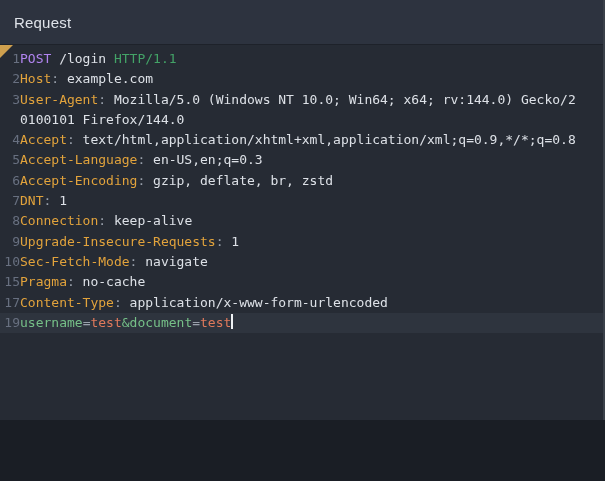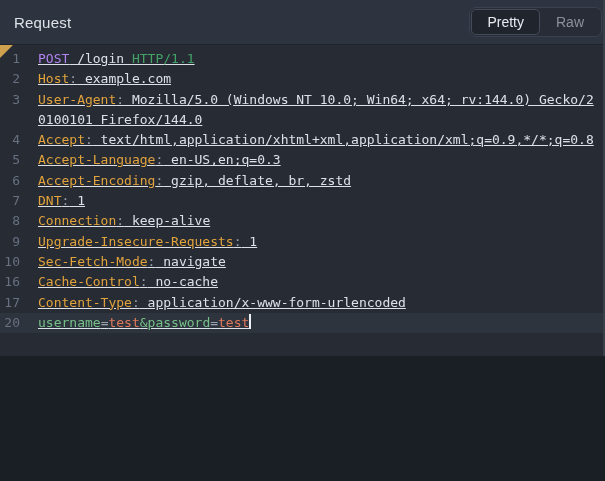--- a/index.html
+++ b/index.html
@@ -1,18 +1,18 @@
 <!DOCTYPE html>
 <html><head>
 <meta charset="utf-8">
 <style>
   html,body{margin:0;padding:0;background:#1a1e25;}
   .page{
     position:relative;
-    width:603px;height:356px;
+    width:603px;height:420px;
     overflow:hidden;
     background:#84cc16;
     border-right:2px solid #3a4049;
     font-family:"Liberation Sans", sans-serif;
     box-sizing:content-box;
   }
   
   .panel-header{
     position:relative;
     height:44px;
@@ -75,25 +75,24 @@
   }
   .code-row.active{background:#2e343e;}
   .gutter-num{
     flex:0 0 20px;
     text-align:right;
     color:#687080;
     user-select:none;
   }
   .code-content{
     flex:0 0 558px;
-    margin-left:18px;
+    margin-left:0;
     white-space:pre-wrap;
     word-break:break-all;
     color:#dde1e7;
-    text-decoration:underline;
   }
   .tok-method{color:#b184f0;}
   .tok-plain{color:#dde1e7;}
   .tok-version{color:#43a367;}
   .tok-hname{color:#e2a33c;}
   .tok-punct{color:#9aa1ac;}
   .tok-param{color:#76c088;}
   .tok-pval{color:#e0795b;}
   .cursor{
     display:inline-block;
@@ -107,24 +106,20 @@
     background:#1f232b;
   }
 </style>
 </head>
 <body>
 
 <div class="page">
 
   <div class="panel-header">
     <div class="panel-title">Request</div>
-    <div class="tabs">
-      <button class="tab active">Pretty</button>
-      <button class="tab">Raw</button>
-    </div>
   </div>
 
   <div class="editor">
     <div class="fold-marker"></div>
     <div class="code-lines">
         <div class="code-row">
           <div class="gutter-num">1</div>
           <div class="code-content"><span class="tok-method">POST</span><span class="tok-plain"> /login </span><span class="tok-version">HTTP/1.1</span></div>
         </div>
         <div class="code-row">
@@ -157,29 +152,29 @@
         </div>
         <div class="code-row">
           <div class="gutter-num">9</div>
           <div class="code-content"><span class="tok-hname">Upgrade-Insecure-Requests</span><span class="tok-punct">:</span><span class="tok-plain"> 1</span></div>
         </div>
         <div class="code-row">
           <div class="gutter-num">10</div>
           <div class="code-content"><span class="tok-hname">Sec-Fetch-Mode</span><span class="tok-punct">:</span><span class="tok-plain"> navigate</span></div>
         </div>
         <div class="code-row">
-          <div class="gutter-num">16</div>
-          <div class="code-content"><span class="tok-hname">Cache-Control</span><span class="tok-punct">:</span><span class="tok-plain"> no-cache</span></div>
+          <div class="gutter-num">15</div>
+          <div class="code-content"><span class="tok-hname">Pragma</span><span class="tok-punct">:</span><span class="tok-plain"> no-cache</span></div>
         </div>
         <div class="code-row">
           <div class="gutter-num">17</div>
           <div class="code-content"><span class="tok-hname">Content-Type</span><span class="tok-punct">:</span><span class="tok-plain"> application/x-www-form-urlencoded</span></div>
         </div>
         <div class="code-row active">
-          <div class="gutter-num">20</div>
-          <div class="code-content"><span class="tok-param">username</span><span class="tok-punct">=</span><span class="tok-pval">test</span><span class="tok-param">&amp;</span><span class="tok-param">password</span><span class="tok-punct">=</span><span class="tok-pval">test</span><span class="cursor"></span></div>
+          <div class="gutter-num">19</div>
+          <div class="code-content"><span class="tok-param">username</span><span class="tok-punct">=</span><span class="tok-pval">test</span><span class="tok-param">&amp;</span><span class="tok-param">document</span><span class="tok-punct">=</span><span class="tok-pval">test</span><span class="cursor"></span></div>
         </div>
       </div>
   </div>
 
   <div class="panel-footer"></div>
 
 </div>
 
 </body></html>

